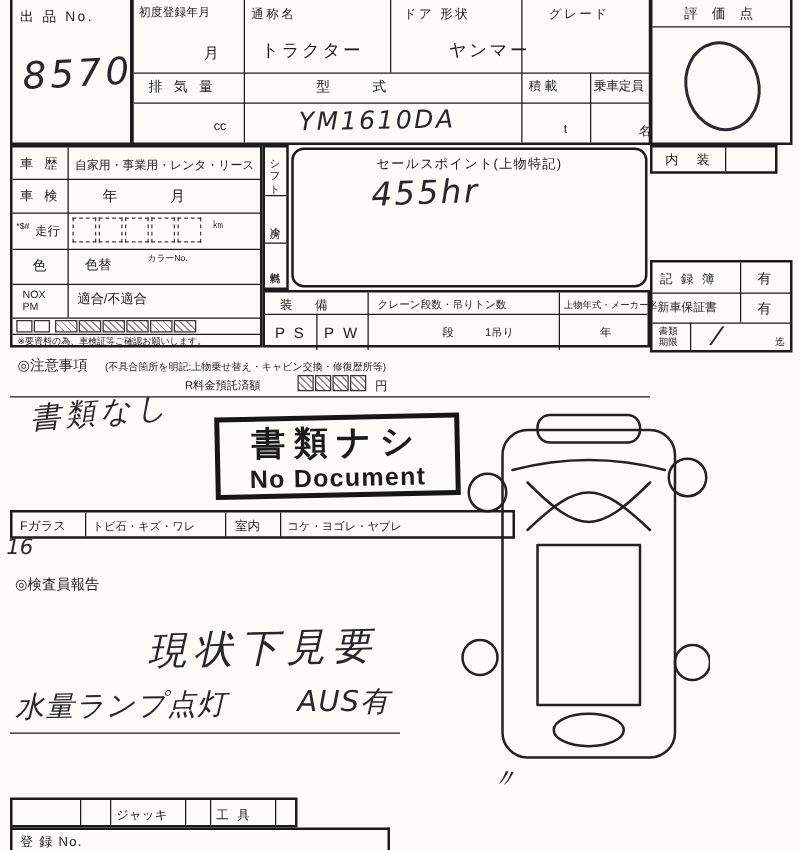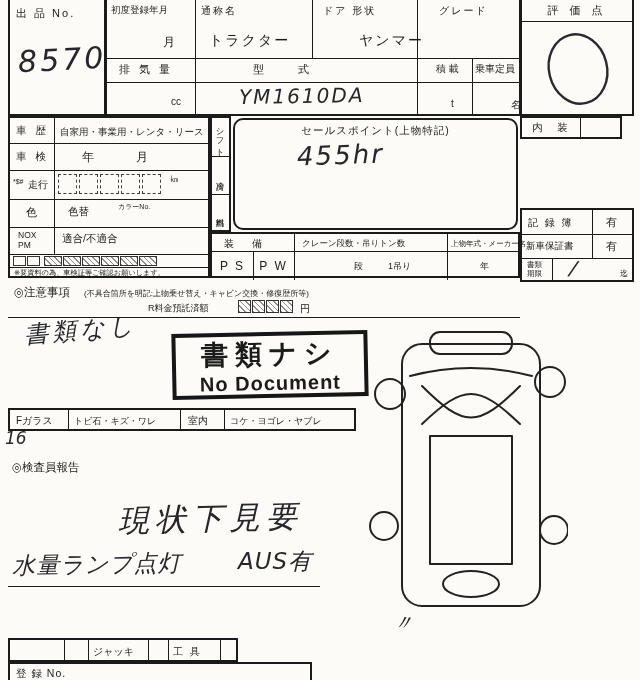--- a/index.html
+++ b/index.html
@@ -42,21 +42,21 @@
     <div class="abs nowrap" style="left:94px;top:4px;font-size:10px;letter-spacing:2px;">通称名</div>
     <div class="abs nowrap" style="left:102px;top:32px;font-size:14px;letter-spacing:2px;text-align:right;">トラクター</div>
     <div class="abs nowrap" style="left:216px;top:4px;font-size:10px;letter-spacing:2px;">ドア 形状</div>
     <div class="abs nowrap" style="left:332px;top:4px;font-size:10px;letter-spacing:2px;">グレード</div>
     <div class="abs nowrap" style="left:252px;top:32px;font-size:14px;letter-spacing:2px;">ヤンマー</div>
 
     <div class="abs nowrap" style="left:12px;top:62px;font-size:11px;letter-spacing:3px;">排 気 量</div>
     <div class="abs nowrap" style="left:64px;top:96px;font-size:10px;">cc</div>
     <div class="abs nowrap" style="left:146px;top:62px;font-size:11px;letter-spacing:4px;">型　　式</div>
     <div class="abs hand nowrap" style="left:132px;top:84px;font-size:20px;letter-spacing:2px;transform:rotate(-1deg);">YM1610DA</div>
-    <div class="abs nowrap" style="left:329px;top:62px;font-size:10px;">積  載</div>
+    <div class="abs nowrap" style="left:316px;top:62px;font-size:10px;">積  載</div>
     <div class="abs nowrap" style="left:344px;top:98px;font-size:10px;">t</div>
     <div class="abs nowrap" style="left:368px;top:62px;font-size:10px;">乗車定員</div>
     <div class="abs nowrap" style="left:404px;top:98px;font-size:10px;">名</div>
   </div>
 
   <div class="abs bx" style="left:520px;top:-2px;width:114px;height:118px;">
     <div class="abs ctr" style="left:0;top:0;width:110px;height:22px;border-bottom:1.5px solid #1b1b1b;font-size:11px;letter-spacing:4px;">評 価 点</div>
     <svg class="abs" style="left:12px;top:26px;" width="88" height="86" viewBox="0 0 88 86">
       <ellipse cx="44" cy="43" rx="29" ry="35" fill="none" stroke="#2a2a2e" stroke-width="2.4" transform="rotate(-14 44 43)"></ellipse>
     </svg>
@@ -183,21 +183,21 @@
       <path d="M54 94 C 96 54, 110 54, 152 94"></path>
       <rect x="62" y="106" width="82" height="128"></rect>
       <ellipse cx="103" cy="254" rx="28" ry="13"></ellipse>
       <circle cx="22" cy="64" r="15"></circle>
       <circle cx="182" cy="52" r="15"></circle>
       <circle cx="16" cy="196" r="14"></circle>
       <circle cx="186" cy="200" r="14"></circle>
     </g>
   </svg>
 
-  <div class="abs bx" style="left:8px;top:408px;width:348px;height:23px;">
+  <div class="abs bx" style="left:8px;top:408px;width:404px;height:23px;">
     <div class="abs vl" style="left:58px;top:0;height:19px;"></div>
     <div class="abs vl" style="left:170px;top:0;height:19px;"></div>
     <div class="abs vl" style="left:214px;top:0;height:19px;"></div>
     <div class="abs nowrap" style="left:6px;top:4px;font-size:10px;">Fガラス</div>
     <div class="abs nowrap" style="left:64px;top:5px;font-size:9px;">トビ石・キズ・ワレ</div>
     <div class="abs nowrap" style="left:178px;top:4px;font-size:10px;">室内</div>
     <div class="abs nowrap" style="left:220px;top:5px;font-size:9px;">コケ・ヨゴレ・ヤブレ</div>
   </div>
 
   <div class="abs hand nowrap" style="left:5px;top:428px;font-size:17px;">16</div>

